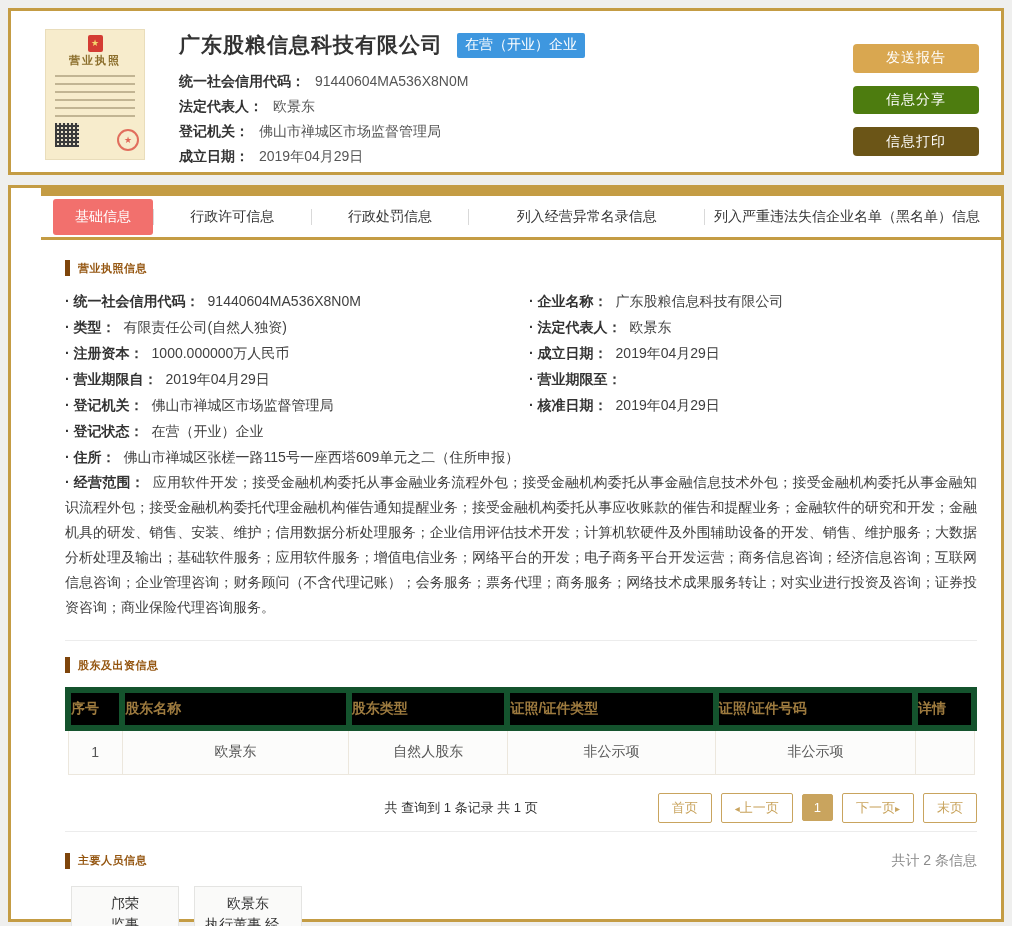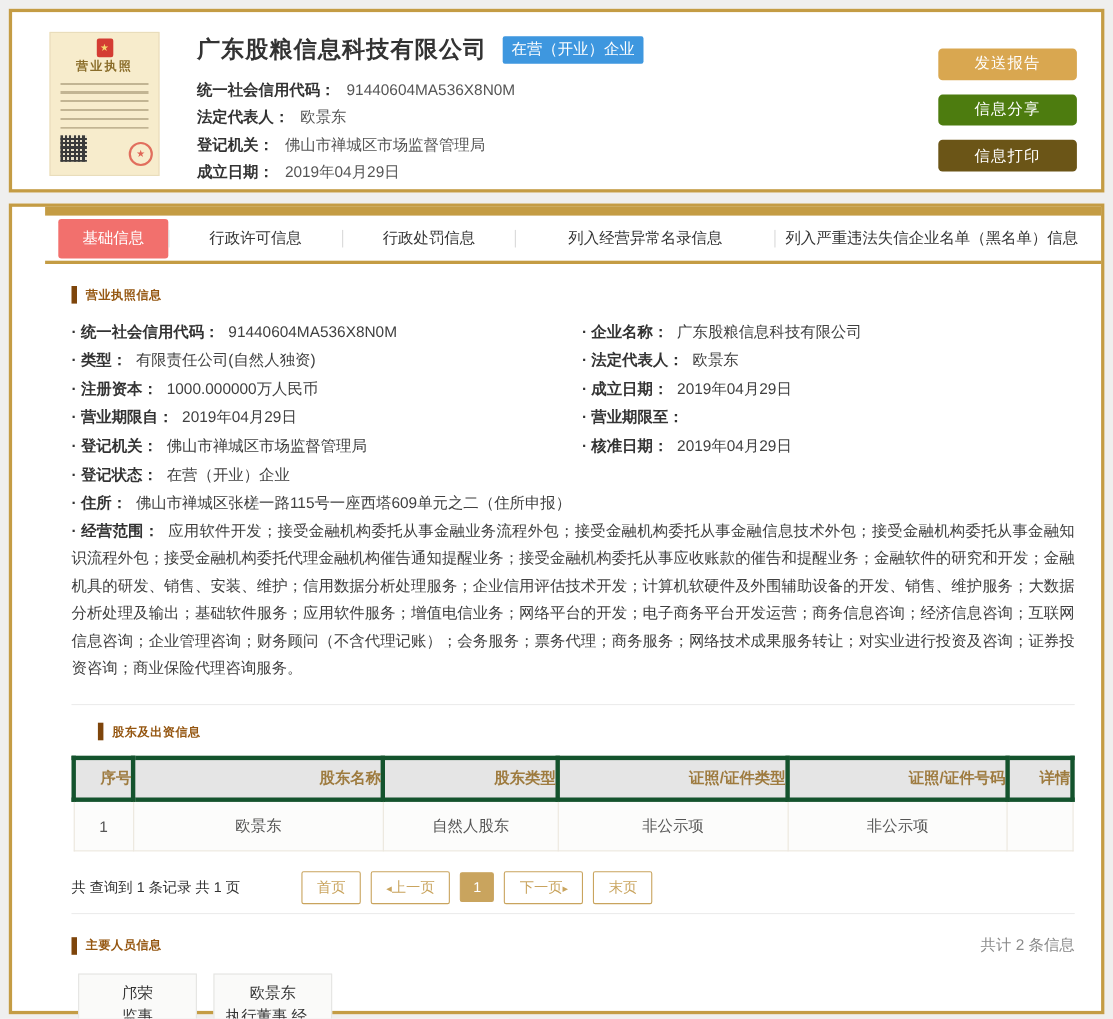--- a/index.html
+++ b/index.html
@@ -78,28 +78,28 @@
     margin-top: 12px; font-size: 14px; line-height: 26px;
   }
   .field { color: #404040; }
   .field b { color: #333; margin-right: 8px; }
   .field.full { grid-column: 1 / -1; }
   .field.scope { line-height: 25px; text-align: justify; }
   .divider { border-top: 1px solid #ececec; margin-top: 20px; }
   
   .sh-table { width: 100%; border-collapse: collapse; margin-top: 14px; font-size: 14px; }
   .sh-table th {
-    background: #e5e5e5; color: #9E7B3F; font-weight: bold;
-    height: 38px; border: 4px solid #14532d; text-align: right;
+    background: #000000; color: #9E7B3F; font-weight: bold;
+    height: 38px; border: 6px solid #14532d; text-align: left;
   }
   .sh-table td {
     height: 46px; border: 1px solid #ECE7DD; text-align: center;
     color: #555; background: #FCFCFB;
   }
-  .pagination-row { display: flex; align-items: center; justify-content: flex-start; gap: 56px; margin: 18px 0 6px; }
+  .pagination-row { display: flex; align-items: center; justify-content: flex-end; gap: 120px; margin: 18px 0 6px; }
   .pg-summary { font-size: 13px; color: #333; }
   .pg-btns { display: flex; gap: 9px; align-items: center; }
   .pg-btn {
     border: 1px solid #C9A45E; color: #C9A45E; background: #fff;
     font-size: 13px; padding: 5px 13px; border-radius: 2px; cursor: pointer;
     font-family: inherit; white-space: nowrap;
   }
   .pg-btn.active { background: #C9A45E; color: #fff; padding: 5px 11px; }
   .pg-arrow { font-size: 10px; }
   
@@ -180,21 +180,21 @@
       <div class="field"><b>· 营业期限至：</b><span></span></div>
       <div class="field"><b>· 登记机关：</b><span>佛山市禅城区市场监督管理局</span></div>
       <div class="field"><b>· 核准日期：</b><span>2019年04月29日</span></div>
       <div class="field"><b>· 登记状态：</b><span>在营（开业）企业</span></div>
       <div class="field full"><b>· 住所：</b><span>佛山市禅城区张槎一路115号一座西塔609单元之二（住所申报）</span></div>
       <div class="field full scope"><b>· 经营范围：</b><span>应用软件开发；接受金融机构委托从事金融业务流程外包；接受金融机构委托从事金融信息技术外包；接受金融机构委托从事金融知识流程外包；接受金融机构委托代理金融机构催告通知提醒业务；接受金融机构委托从事应收账款的催告和提醒业务；金融软件的研究和开发；金融机具的研发、销售、安装、维护；信用数据分析处理服务；企业信用评估技术开发；计算机软硬件及外围辅助设备的开发、销售、维护服务；大数据分析处理及输出；基础软件服务；应用软件服务；增值电信业务；网络平台的开发；电子商务平台开发运营；商务信息咨询；经济信息咨询；互联网信息咨询；企业管理咨询；财务顾问（不含代理记账）；会务服务；票务代理；商务服务；网络技术成果服务转让；对实业进行投资及咨询；证券投资咨询；商业保险代理咨询服务。</span></div>
     </div>
 
     <div class="divider"></div>
 
-    <div class="section-title" style="margin-top:16px;margin-left:24px;">股东及出资信息</div>
+    <div class="section-title" style="margin-top:16px;">股东及出资信息</div>
 
     <table class="sh-table">
       <colgroup>
         <col style="width:6%">
           <col style="width:25%">
           <col style="width:17.5%">
         <col style="width:23%">
           <col style="width:22%">
           <col style="width:6.5%">
       </colgroup>

